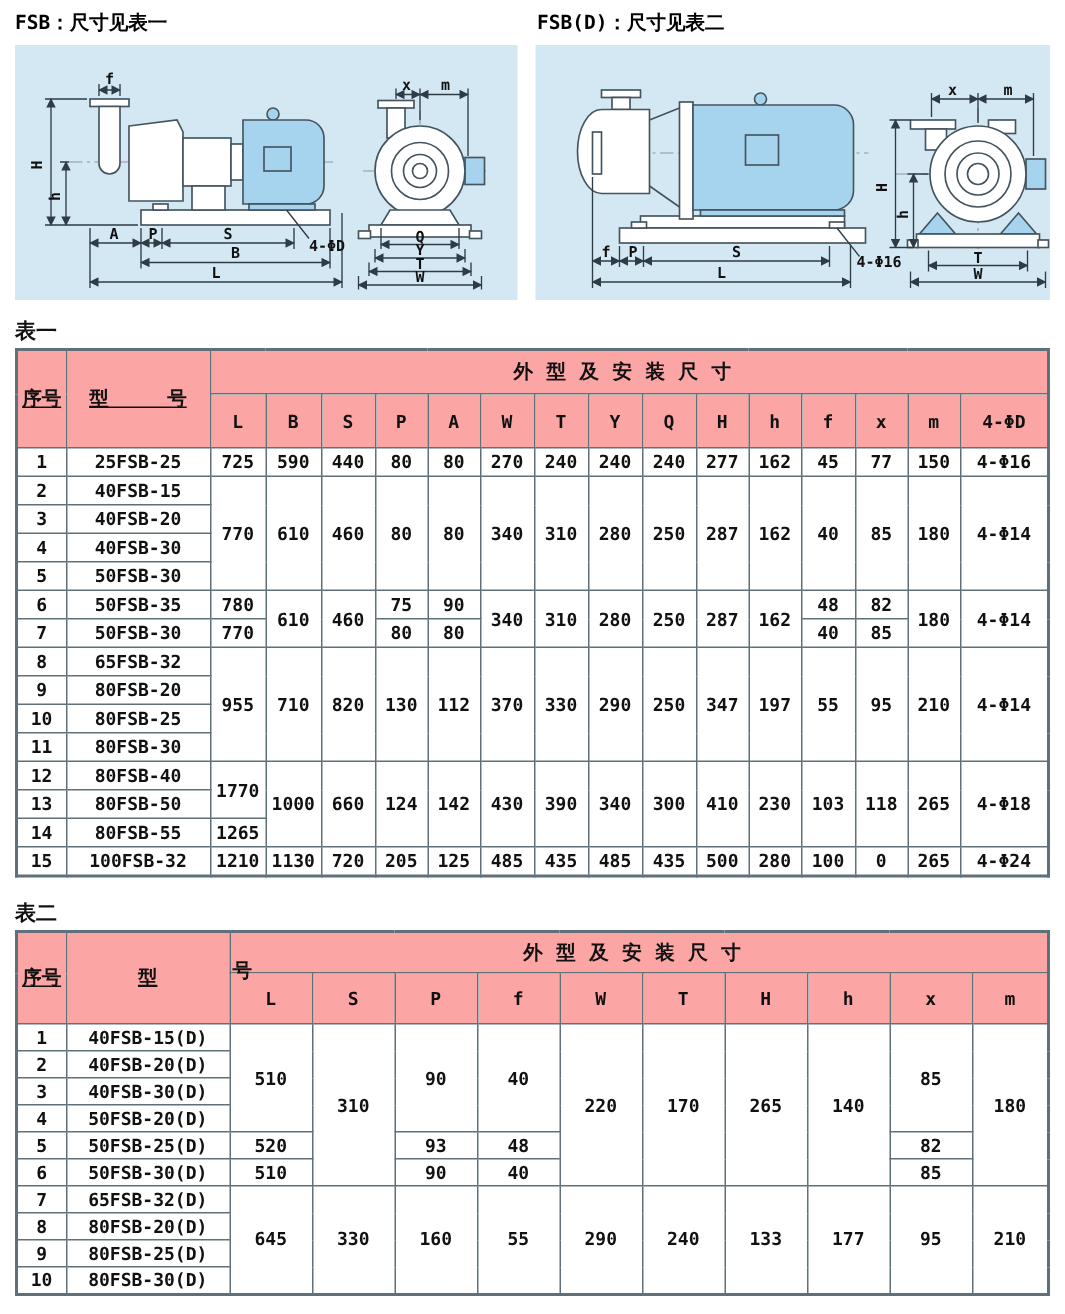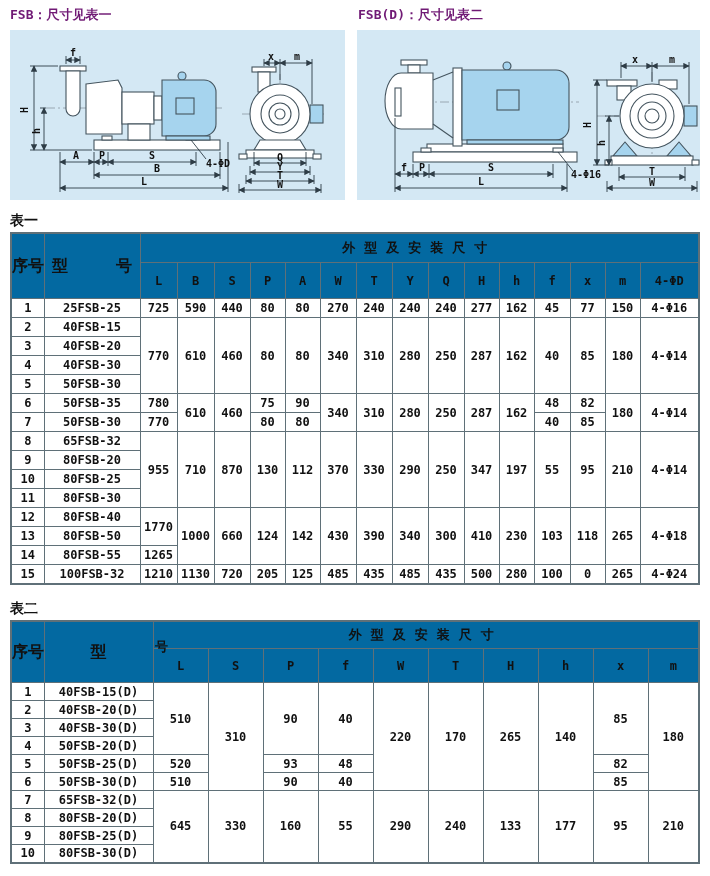--- a/index.html
+++ b/index.html
@@ -1,36 +1,36 @@
 <!DOCTYPE html>
 <html><head>
 <meta charset="utf-8">
 <style>
   html,body{margin:0;padding:0;background:#fff;}
   .page{position:relative;width:710px;height:876px;background:#ffffff;overflow:hidden;
         font-family:"DejaVu Sans Mono", monospace;color:#111;}
-  .fig-title{position:absolute;font:700 13px "DejaVu Sans Mono", monospace;color:#701a75;text-align:center;}
+  .fig-title{position:absolute;font:700 13px "DejaVu Sans Mono", monospace;color:#000000;text-align:center;}
   #fig1-title{left:10px;top:6px;}
   #fig2-title{left:358px;top:6px;}
   .panel{position:absolute;top:30px;height:170px;background:#d4e8f4;}
   #panel1{left:10px;width:335px;}
   #panel2{left:357px;width:343px;}
   .tbl-caption{position:absolute;left:10px;font:700 14px "DejaVu Sans Mono", monospace;color:#111;}
   #cap1{top:212px;}
   #cap2{top:600px;}
   .twrap{position:absolute;left:10px;width:690px;}
   #t1wrap{top:232px;}
   #t2wrap{top:620px;}
   table{border-collapse:collapse;table-layout:fixed;width:690px;}
   th,td{border:1px solid #5f7078;padding:0;text-align:center;vertical-align:middle;
         font:700 12px "DejaVu Sans Mono", monospace;color:#111;background:#fff;overflow:hidden;white-space:nowrap;}
   table{border:2px solid #5f7078;}
-  thead th{background:#0369a1;}
+  thead th{background:#fca5a5;}
   .grp{letter-spacing:9px;font-size:13px;}
-  .hseq,.hmodel{font-size:16px;}
+  .hseq,.hmodel{font-size:13px;text-decoration:underline;}
   #t1 thead tr.r1 th{height:28px;}
   #t1 thead tr.r2 th{height:35px;}
   #t1 tbody tr{height:19px;}
   #t2 thead tr.r1 th{height:26px;}
   #t2 thead tr.r2 th{height:33px;}
   #t2 tbody tr{height:18px;}
   .stray{position:absolute;left:145px;top:18px;z-index:3;font:700 13px "DejaVu Sans Mono", monospace;color:#111;}
   svg{display:block;}
   svg text{font:700 10px "DejaVu Sans Mono", monospace;fill:#111;}
   .shape{stroke:#44545e;stroke-width:1.1;fill:none;}
@@ -356,21 +356,21 @@
           <td>80</td>
           <td>80</td>
           <td>40</td>
           <td>85</td>
         </tr>
         <tr>
           <td>8</td>
           <td>65FSB-32</td>
           <td rowspan="4">955</td>
           <td rowspan="4">710</td>
-          <td rowspan="4">870</td>
+          <td rowspan="4">820</td>
           <td rowspan="4">130</td>
           <td rowspan="4">112</td>
           <td rowspan="4">370</td>
           <td rowspan="4">330</td>
           <td rowspan="4">290</td>
           <td rowspan="4">250</td>
           <td rowspan="4">347</td>
           <td rowspan="4">197</td>
           <td rowspan="4">55</td>
           <td rowspan="4">95</td>

